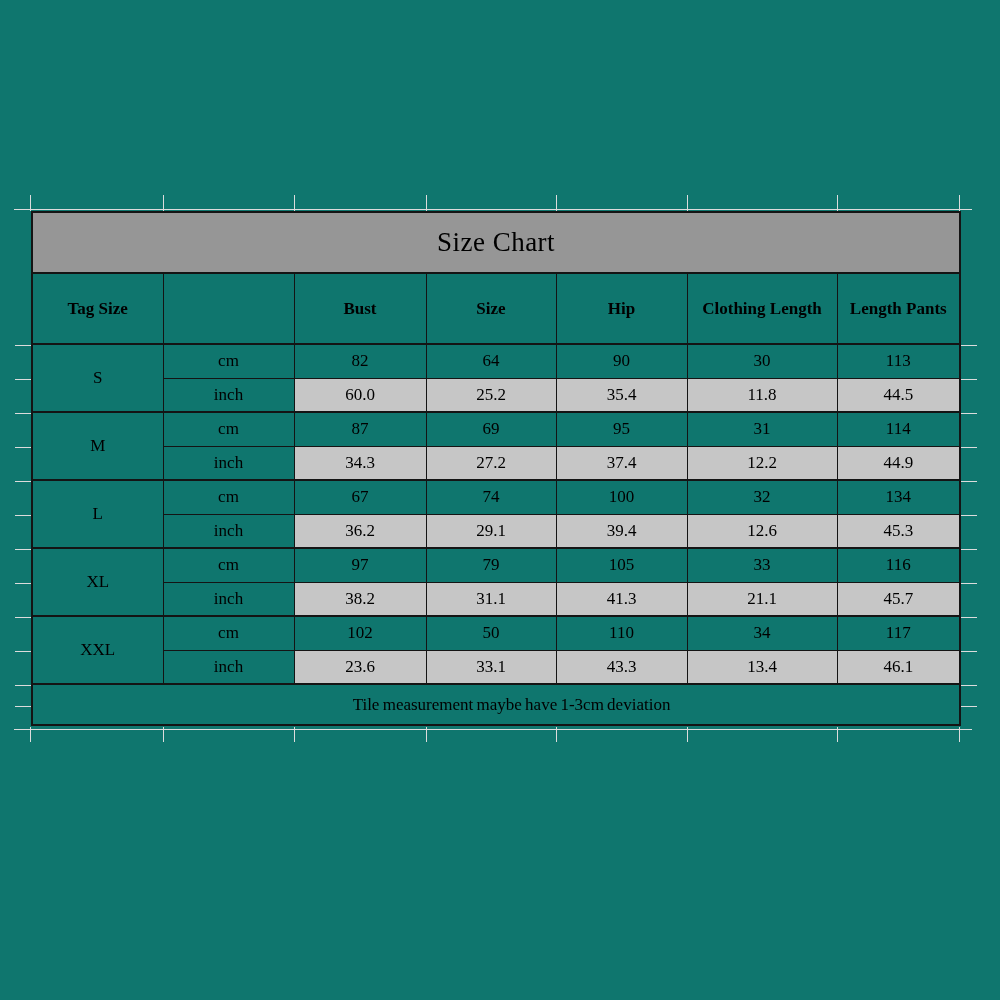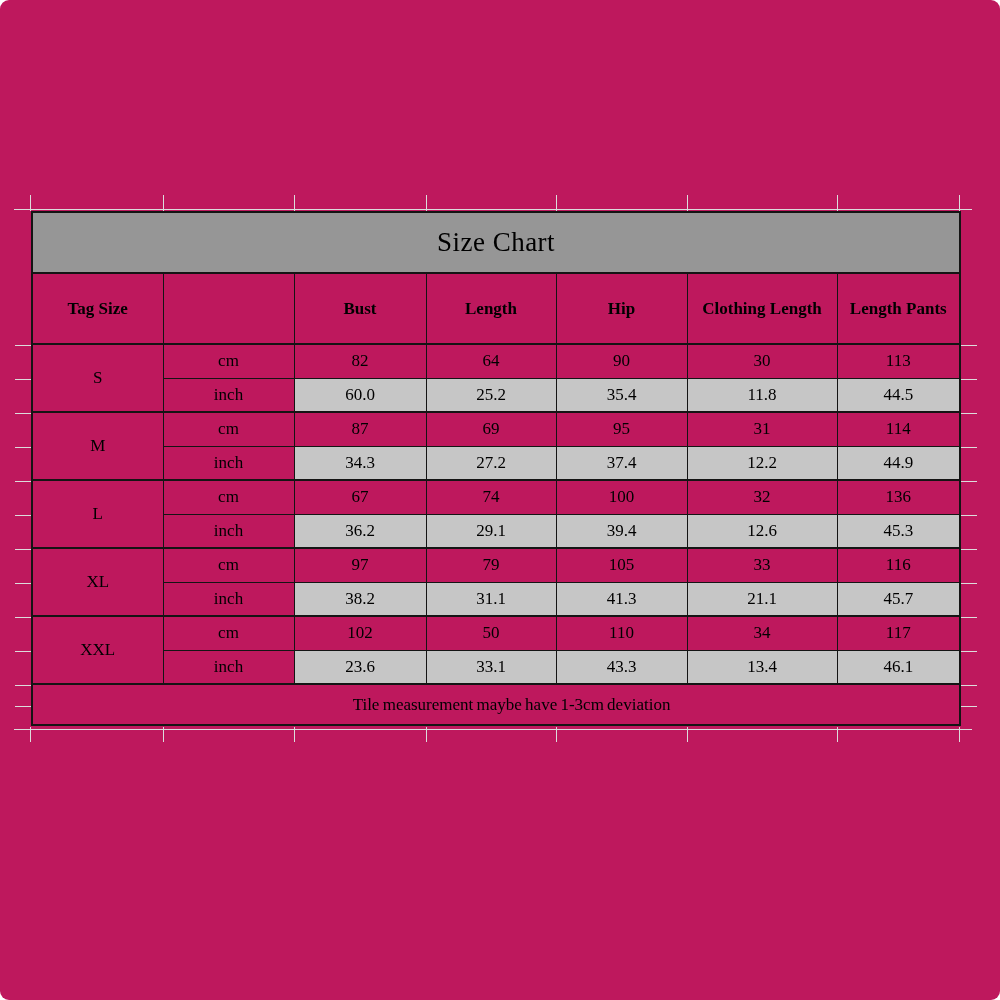--- a/index.html
+++ b/index.html
@@ -4,21 +4,21 @@
 <style>
   * { margin: 0; padding: 0; box-sizing: border-box; }
   html, body { background: #ffffff; }
   body {
     width: 1000px; height: 1000px;
     font-family: "Liberation Serif", "DejaVu Serif", serif;
     color: #000;
     position: relative;
     overflow: hidden;
   }
-  .canvas { position: absolute; left: 0; top: 0; width: 1000px; height: 1000px; background: #be185d; border-radius: 9px; }
+  .canvas { position: absolute; left: 0; top: 0; width: 1000px; height: 1000px; background: #0f766e; }
 
   
   .gl { position: absolute; background: #dcdcdc; }
   .gl.h { height: 1px; }
   .gl.v { width: 1px; }
 
   table.size-chart {
     position: absolute;
     left: 31px; top: 211px;
     border-collapse: collapse;
@@ -120,21 +120,21 @@
 
     <tbody>
         <tr class="title-row">
       <td colspan="7" style="background:#969696;">Size Chart</td>
     </tr>
 
     <tr class="header-row">
       <td>Tag Size</td>
       <td></td>
       <td>Bust</td>
-      <td>Length</td>
+      <td>Size</td>
       <td>Hip</td>
       <td>Clothing Length</td>
       <td>Length Pants</td>
     </tr>
 
     <tr class="data-row group-start">
       <td class="tag-cell" rowspan="2">S</td>
       <td class="unit-cell">cm</td>
       <td>82</td>
       <td>64</td>
@@ -169,21 +169,21 @@
       <td class="val-gray">44.9</td>
     </tr>
 
     <tr class="data-row group-start">
       <td class="tag-cell" rowspan="2">L</td>
       <td class="unit-cell">cm</td>
       <td>67</td>
       <td>74</td>
       <td>100</td>
       <td>32</td>
-      <td>136</td>
+      <td>134</td>
     </tr>
     <tr class="data-row">
       <td class="unit-cell">inch</td>
       <td class="val-gray">36.2</td>
       <td class="val-gray">29.1</td>
       <td class="val-gray">39.4</td>
       <td class="val-gray">12.6</td>
       <td class="val-gray">45.3</td>
     </tr>
 

